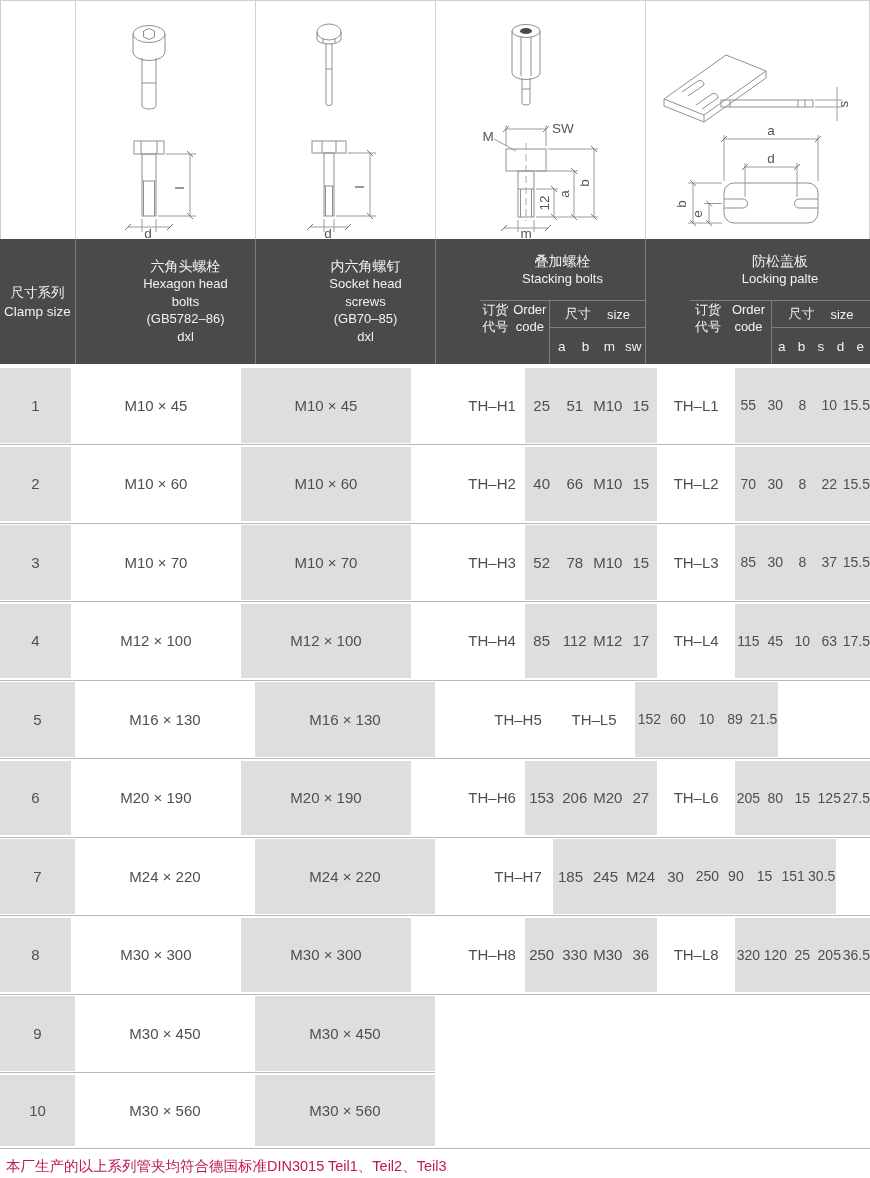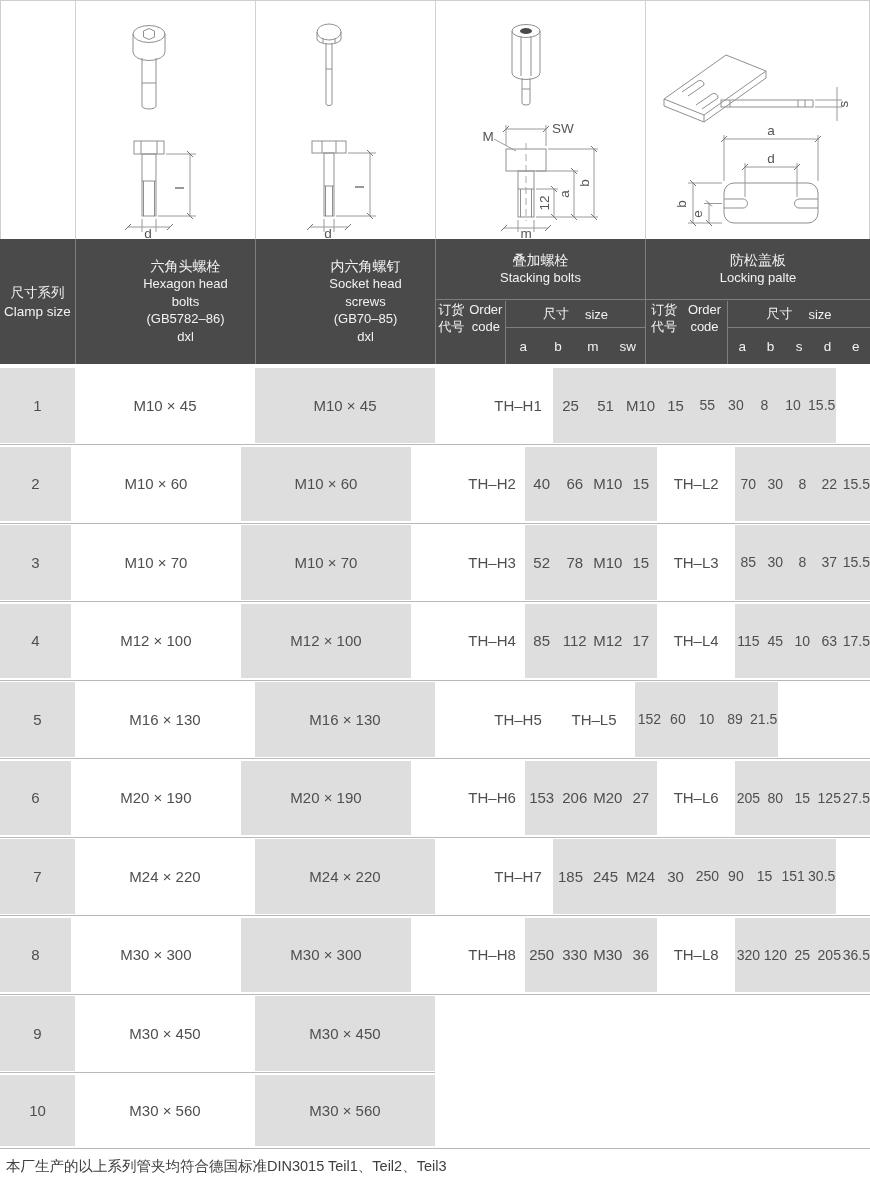--- a/index.html
+++ b/index.html
@@ -13,21 +13,21 @@
   .p1 { width:74px; } .p2 { width:180px; } .p3 { width:180px; } .p4 { width:210px; } .p5 { width:224px; }
   svg text { font-family:"Liberation Sans", sans-serif; font-size:13.5px; fill:#555; }
 
   
   .thead { height:125px; background:#4a4a4a; color:#f2f2f2; display:flex; text-align:center; }
   .th-sec { border-left:1px solid #7e7e7e; display:flex; flex-direction:column; justify-content:center; }
   .th-sec:first-child { border-left:none; }
   .th-clamp { width:75px; font-size:13.5px; line-height:19px; }
   .th-bolt { width:180px; font-size:13px; line-height:17.5px;padding-left:40px; }
   .th-bolt .zh { font-size:14px; }
-  .th-group { justify-content:space-between; }
+  .th-group { justify-content:flex-end;padding-left:44px; }
   .g-stack { width:210px; } .g-lock { width:225px; }
   .group-title { height:61px; border-bottom:1px solid #7e7e7e; display:flex; flex-direction:column; justify-content:center; font-size:13px; line-height:18px; }
   .group-title .zh { font-size:14px; }
   .group-sub { height:63px; display:flex; }
   .order-code { border-right:1px solid #7e7e7e; display:flex; justify-content:center; font-size:13px; line-height:17px; }
   .g-stack .order-code { width:70px; } .g-lock .order-code { width:82px; }
   .size-wrap { flex:1; display:flex; flex-direction:column; }
   .size-cap { height:27px; border-bottom:1px solid #7e7e7e; display:flex; align-items:center; justify-content:center; gap:16px; font-size:13px; }
   .letters { flex:1; display:flex; align-items:center; }
   .letters span { flex:1; font-size:13.5px; }
@@ -43,21 +43,21 @@
   .tbody::after { content:""; position:absolute; left:0; right:0; bottom:0; height:1px; background:#b9b9b9; }
   .c { display:flex; align-items:center; justify-content:center; font-size:15px; color:#4f4f4f; }
   .gray { background:#dedede; }
   .c1 { width:75px; } .c2 { width:180px; } .c3 { width:180px; }
   .c4 { width:70px;margin-left:48px; } .c5 { width:140px; } .c6 { width:82px; } .c7 { width:143px; }
   .c5 span, .c7 span { flex:1; text-align:center; }
   .c7 { font-size:14px; }
   .c-empty { width:435px; background:#fff; }
 
   
-  .footnote { height:29px; padding:8px 0 0 6px; font-size:14.5px; color:#404040; }
+  .footnote { height:29px; padding:8px 0 0 6px; font-size:14.5px; color:#be185d; }
 </style>
 </head>
 <body>
 
 <div class="page">
 
   <div class="band">
     <div class="panel p1"></div>
 
     <div class="panel p2">
@@ -306,20 +306,21 @@
           <div class="c c1 gray">1</div>
           <div class="c c2">M10 × 45</div>
           <div class="c c3 gray">M10 × 45</div>
           <div class="c c4">TH–H1</div>
           <div class="c c5 gray">
             <span>25</span>
             <span>51</span>
             <span>M10</span>
             <span>15</span>
           </div>
+          <div class="c c6">TH–L1</div>
           <div class="c c7 gray">
             <span>55</span>
             <span>30</span>
             <span>8</span>
             <span>10</span>
             <span>15.5</span>
           </div>
         </div>
       </div>
       <div class="row">

